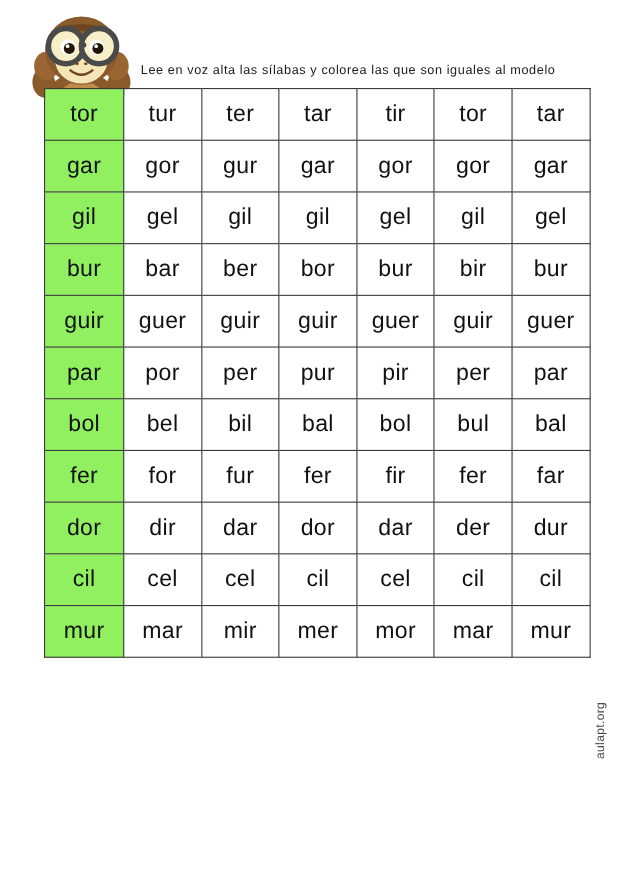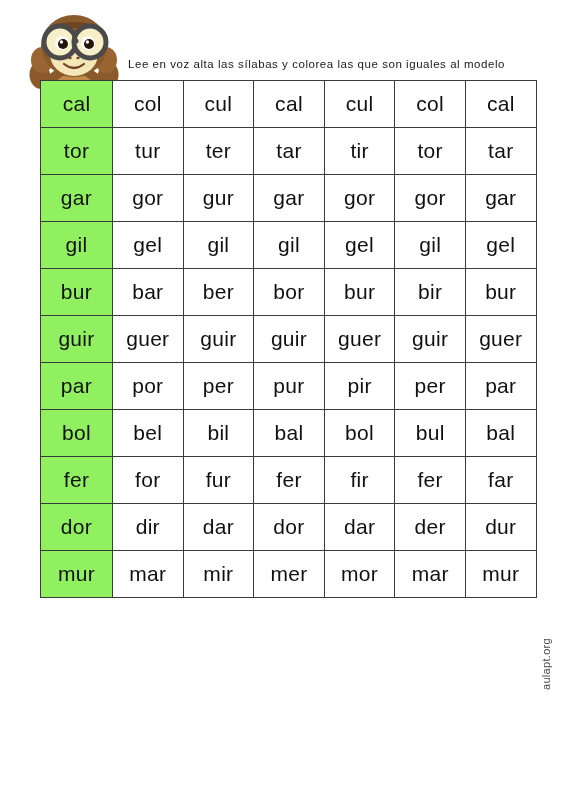--- a/index.html
+++ b/index.html
@@ -140,29 +140,20 @@
     <col class="c-model">
     <col class="c-opt">
       <col class="c-opt">
       <col class="c-opt">
     <col class="c-opt">
       <col class="c-opt">
       <col class="c-opt">
   </colgroup>
   <tbody id="grid-body">
       <tr>
-        <td class="model">cal</td>
-        <td>col</td>
-        <td>cul</td>
-        <td>cal</td>
-        <td>cul</td>
-        <td>col</td>
-        <td>cal</td>
-      </tr>
-      <tr>
         <td class="model">tor</td>
         <td>tur</td>
         <td>ter</td>
         <td>tar</td>
         <td>tir</td>
         <td>tor</td>
         <td>tar</td>
       </tr>
       <tr>
         <td class="model">gar</td>
@@ -230,20 +221,29 @@
       <tr>
         <td class="model">dor</td>
         <td>dir</td>
         <td>dar</td>
         <td>dor</td>
         <td>dar</td>
         <td>der</td>
         <td>dur</td>
       </tr>
       <tr>
+        <td class="model">cil</td>
+        <td>cel</td>
+        <td>cel</td>
+        <td>cil</td>
+        <td>cel</td>
+        <td>cil</td>
+        <td>cil</td>
+      </tr>
+      <tr>
         <td class="model">mur</td>
         <td>mar</td>
         <td>mir</td>
         <td>mer</td>
         <td>mor</td>
         <td>mar</td>
         <td>mur</td>
       </tr>
     </tbody>
 </table>

